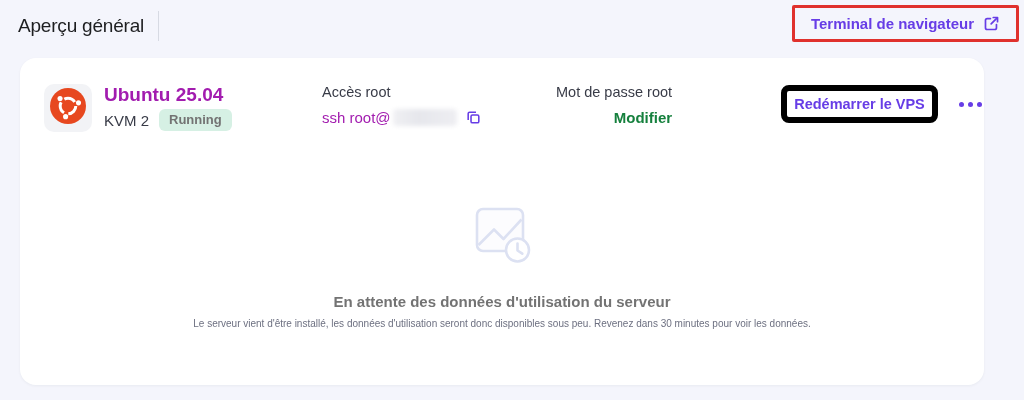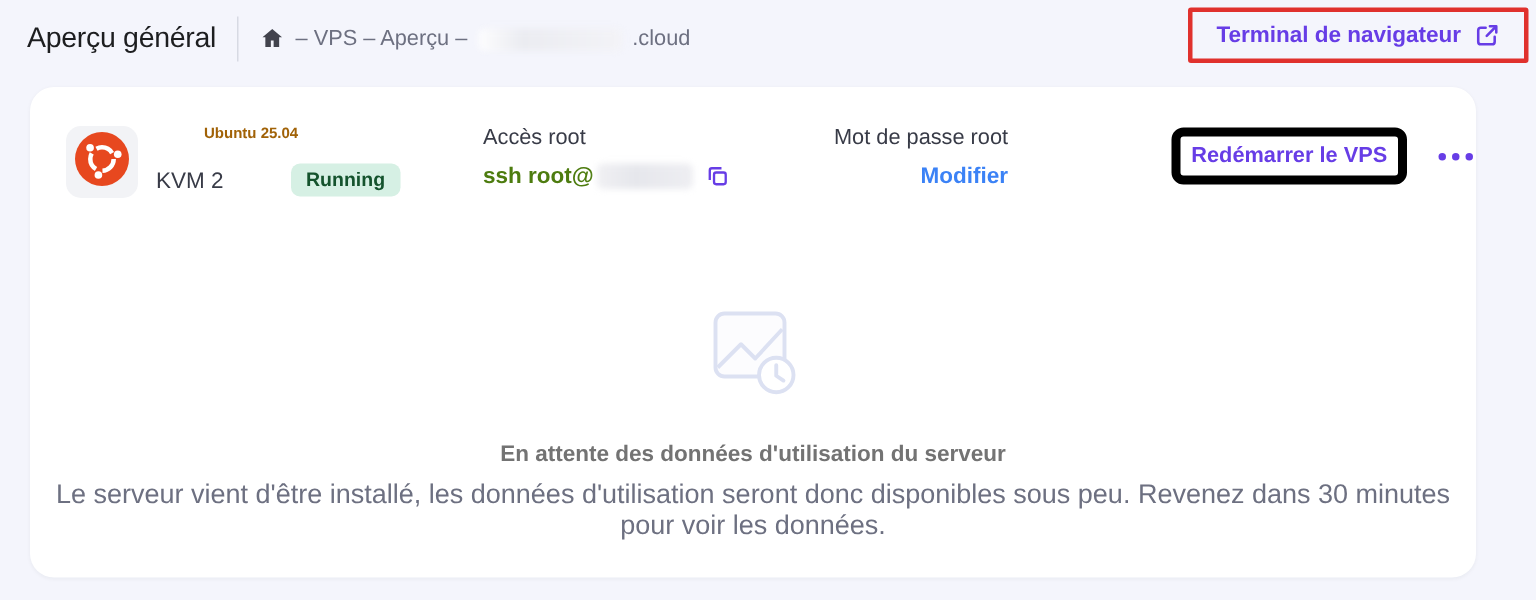--- a/index.html
+++ b/index.html
@@ -33,67 +33,57 @@
   .terminal-label { color:#673de6; font-weight:bold; font-size:15px; }
   .ext-ico { width:17px; height:17px; display:block; }
 
   
   .card { position:absolute; left:20px; top:58px; width:964px; height:327px;
     background:#fff; border-radius:16px; box-shadow:0 1px 3px rgba(29,30,32,0.05); }
 
   .os-tile { position:absolute; left:24px; top:26px; width:48px; height:48px;
     background:#f2f3f6; border-radius:10px;
     display:flex; align-items:center; justify-content:center; }
-  .os-name { position:absolute; left:84px; top:26px; font-size:10px; font-weight:bold; color:#a16207;margin-left:32px; }
+  .os-name { position:absolute; left:84px; top:26px; font-size:19px; font-weight:bold; color:#a21caf; }
   .os-plan-row { position:absolute; left:84px; top:51px; display:flex; align-items:center;
     gap:10px; font-size:15px; color:#383b47; }
-  .status-badge { background:#d6f0e4; color:#14532d; font-size:13px; font-weight:bold;
-    padding:3px 10px; border-radius:6px; line-height:16px;margin-left:35px; }
+  .status-badge { background:#d6f0e4; color:#737373; font-size:13px; font-weight:bold;
+    padding:3px 10px; border-radius:6px; line-height:16px; }
 
   .col { position:absolute; top:26px; }
   .col-access { left:302px; }
   .col-password { left:536px;text-align:right; }
   .col-label { font-size:14.5px; color:#383b47; }
   .col-value { margin-top:9px; display:flex; align-items:center; font-size:15px; }
-  .ssh-prefix { font-weight:bold; color:#4d7c0f;text-align:center; }
+  .ssh-prefix { font-weight:normal; color:#a21caf;text-align:center; }
   .copy-btn { background:none; border:none; padding:0; margin-left:8px; cursor:pointer; }
   .copy-ico { width:17px; height:17px; display:block; }
-  .modify-link { margin-top:9px; font-size:15px; font-weight:bold; color:#3b82f6; cursor:pointer; }
+  .modify-link { margin-top:9px; font-size:15px; font-weight:bold; color:#15803d; cursor:pointer; }
 
   .restart-btn { position:absolute; left:761px; top:27px; width:157px; height:38px;
     background:#fff; border:6px solid #000000; border-radius:8px;
     color:#673de6; font-weight:bold; font-size:14.5px; font-family:inherit;
     display:flex; align-items:center; justify-content:center; cursor:pointer; }
 
   .more-btn { position:absolute; left:927px; top:38px; width:46px; height:16px;
     display:flex; gap:4px; align-items:center; justify-content:center;
     background:none; border:none; cursor:pointer; }
   .dot { width:5px; height:5px; border-radius:50%; background:#673de6; }
 
   
   .empty-state { position:absolute; left:0; right:0; top:147px; text-align:center; }
   .empty-title { margin-top:24px; font-size:15px; font-weight:bold; color:#737373; }
-  .empty-desc { margin-top:8px; font-size:18px; color:#6d7081; }
+  .empty-desc { margin-top:8px; font-size:10px; color:#6d7081; }
 </style>
 </head>
 <body>
 
 <div class="header">
   <span class="page-title">Aperçu général</span>
   <span class="v-divider"></span>
-  <span class="breadcrumb">
-    <span>
-      <svg class="home-ico" viewBox="0 0 24 24" fill="none">
-        <path d="M12 3.2L2.8 11h2.7v9.3h5.2V14h2.6v6.3h5.2V11h2.7L12 3.2z" fill="#42434d"></path>
-      </svg>
-    </span>
-    <span>– VPS – Aperçu –</span>
-    <span class="blur-chip blur-breadcrumb"></span>
-    <span>.cloud</span>
-  </span>
 </div>
 
 <div class="terminal-annotation">
   <button class="terminal-link">
     <span class="terminal-label">Terminal de navigateur</span>
     <span>
       <svg class="ext-ico" viewBox="0 0 24 24" fill="none" stroke="#673de6" stroke-width="2.4" stroke-linecap="round" stroke-linejoin="round">
         <path d="M19 13.5V18a2.5 2.5 0 0 1-2.5 2.5H6A2.5 2.5 0 0 1 3.5 18V7.5A2.5 2.5 0 0 1 6 5h4.5"></path>
         <path d="M14.5 3.5H20.5V9.5"></path>
         <path d="M20 4L11.5 12.5"></path>

